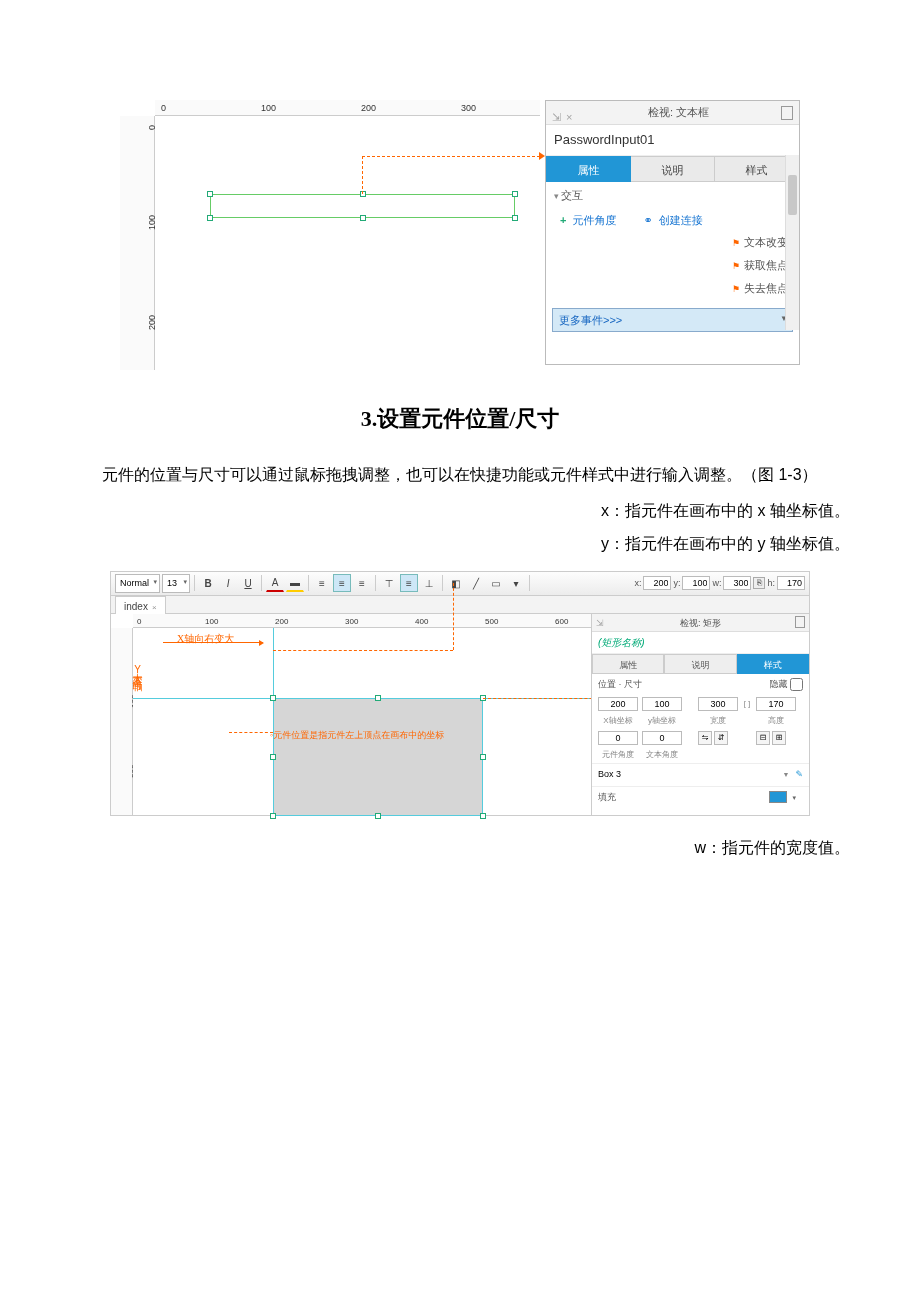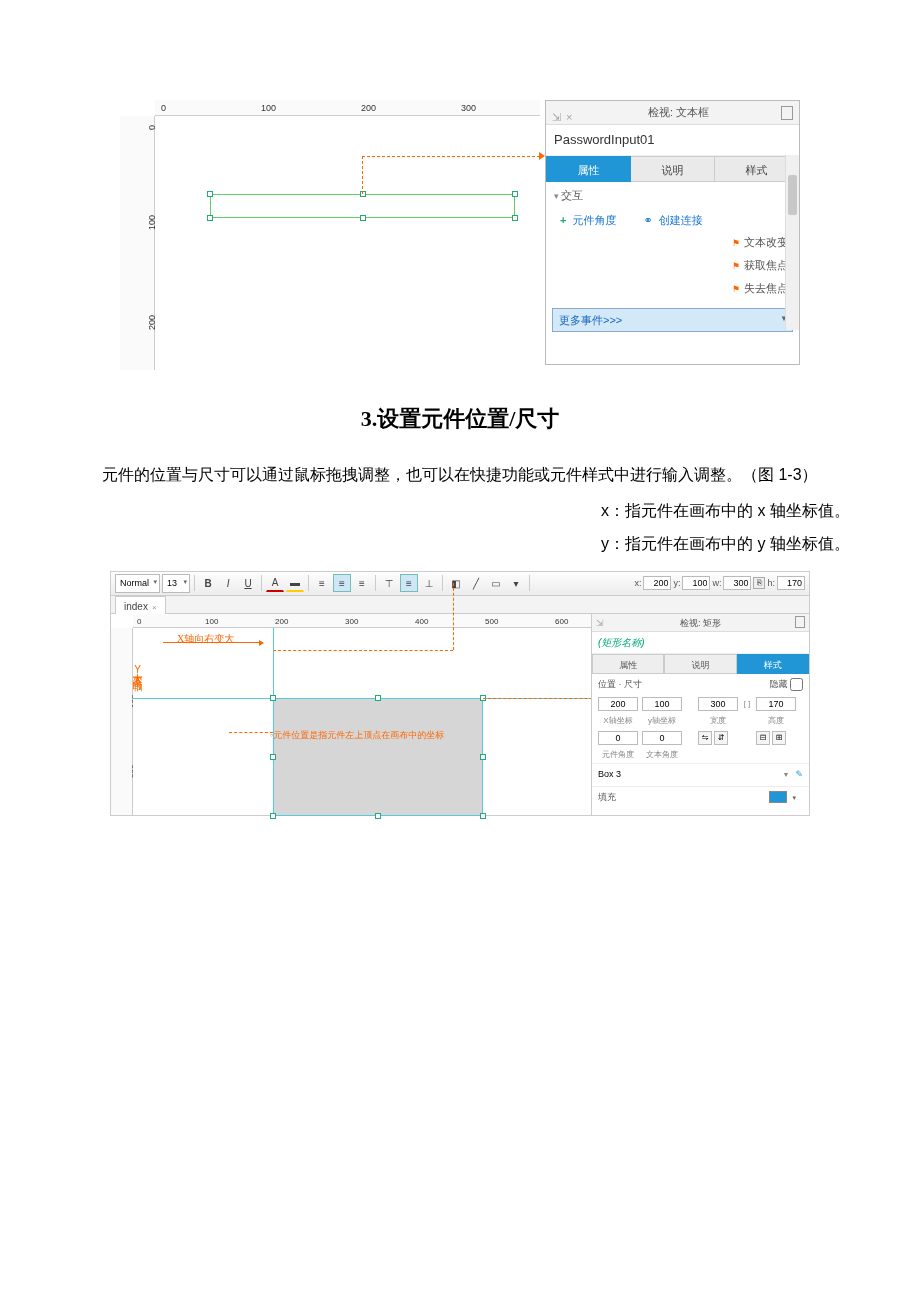--- a/index.html
+++ b/index.html
@@ -328,14 +328,15 @@
         <span class="edit">✎</span>
       </div>
       <div class="row2">
         <span class="label">填充</span>
         <span class="color-sw"></span>
         <span style="width:10px"></span>
       </div>
     </div>
   </div>
 
+  <p class="para-noi">w：指元件的宽度值。</p>
 
 </div>
 
 </body></html>

